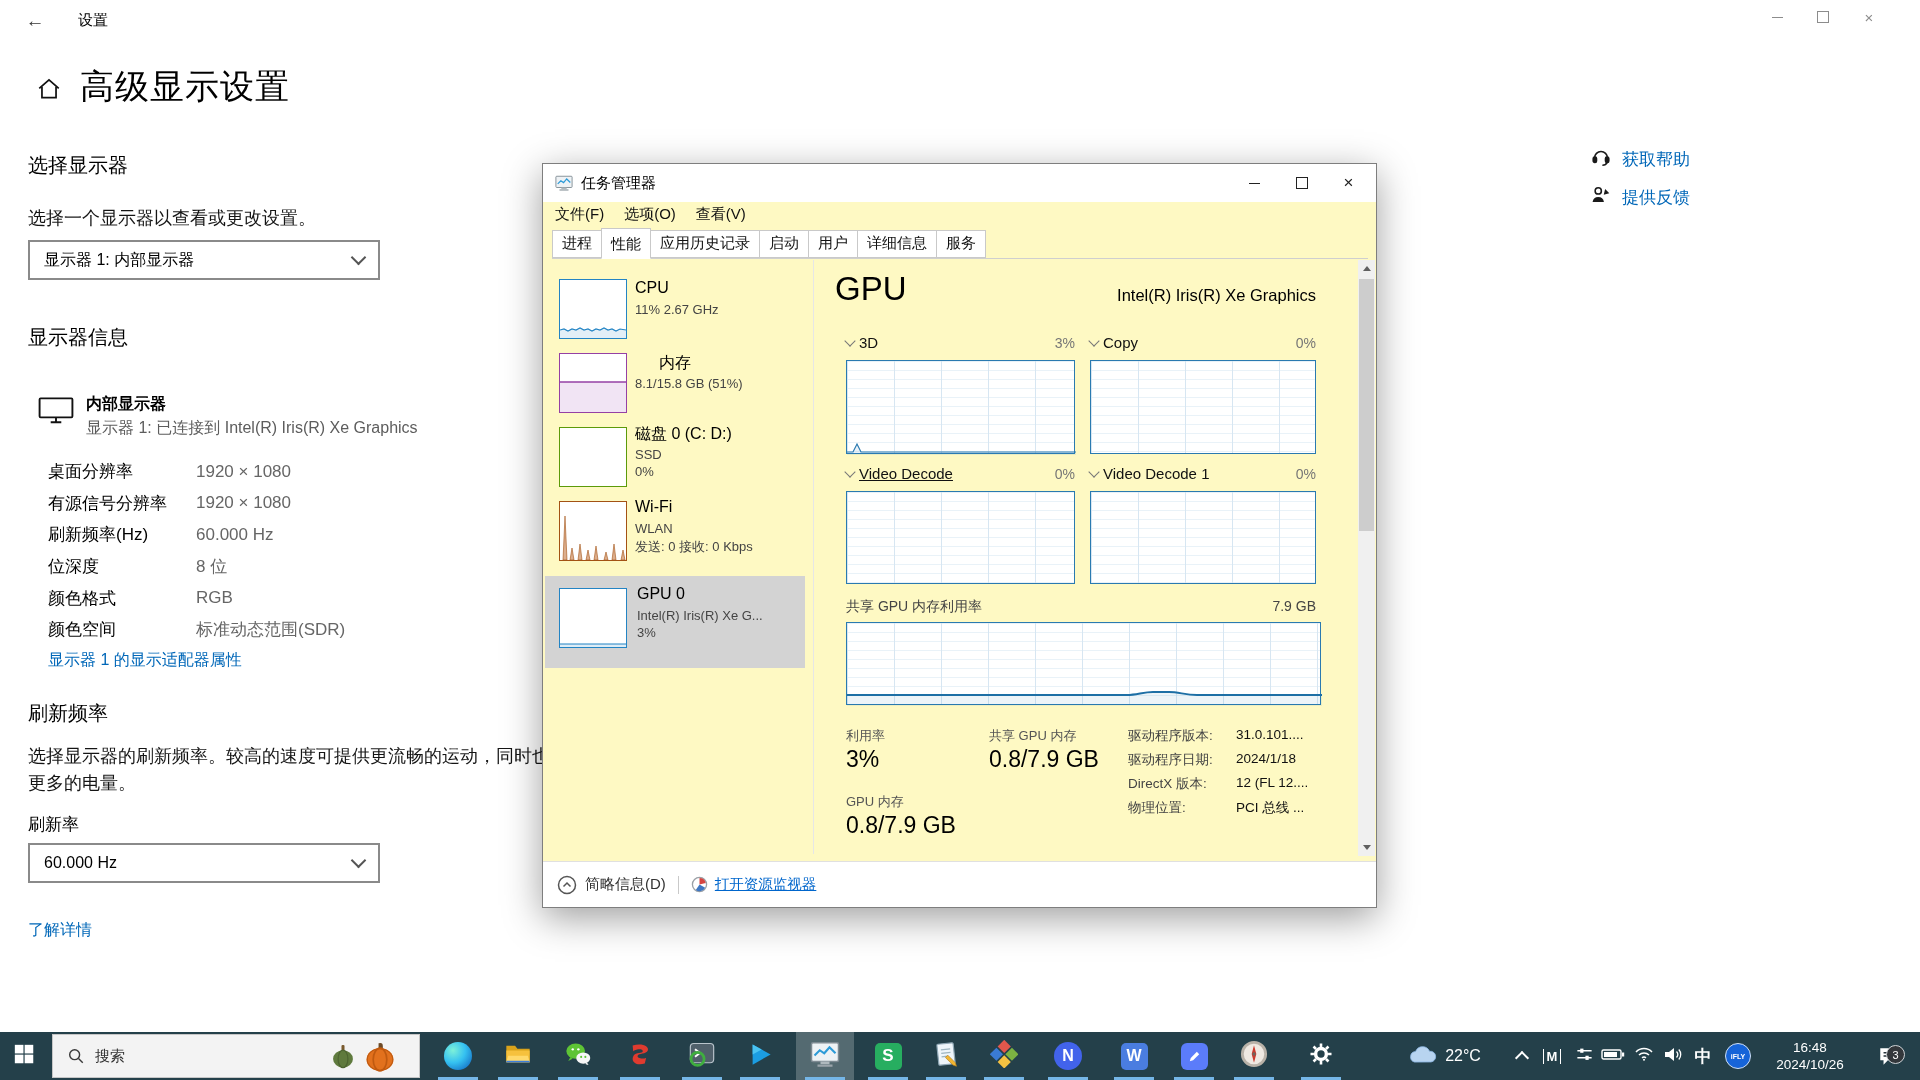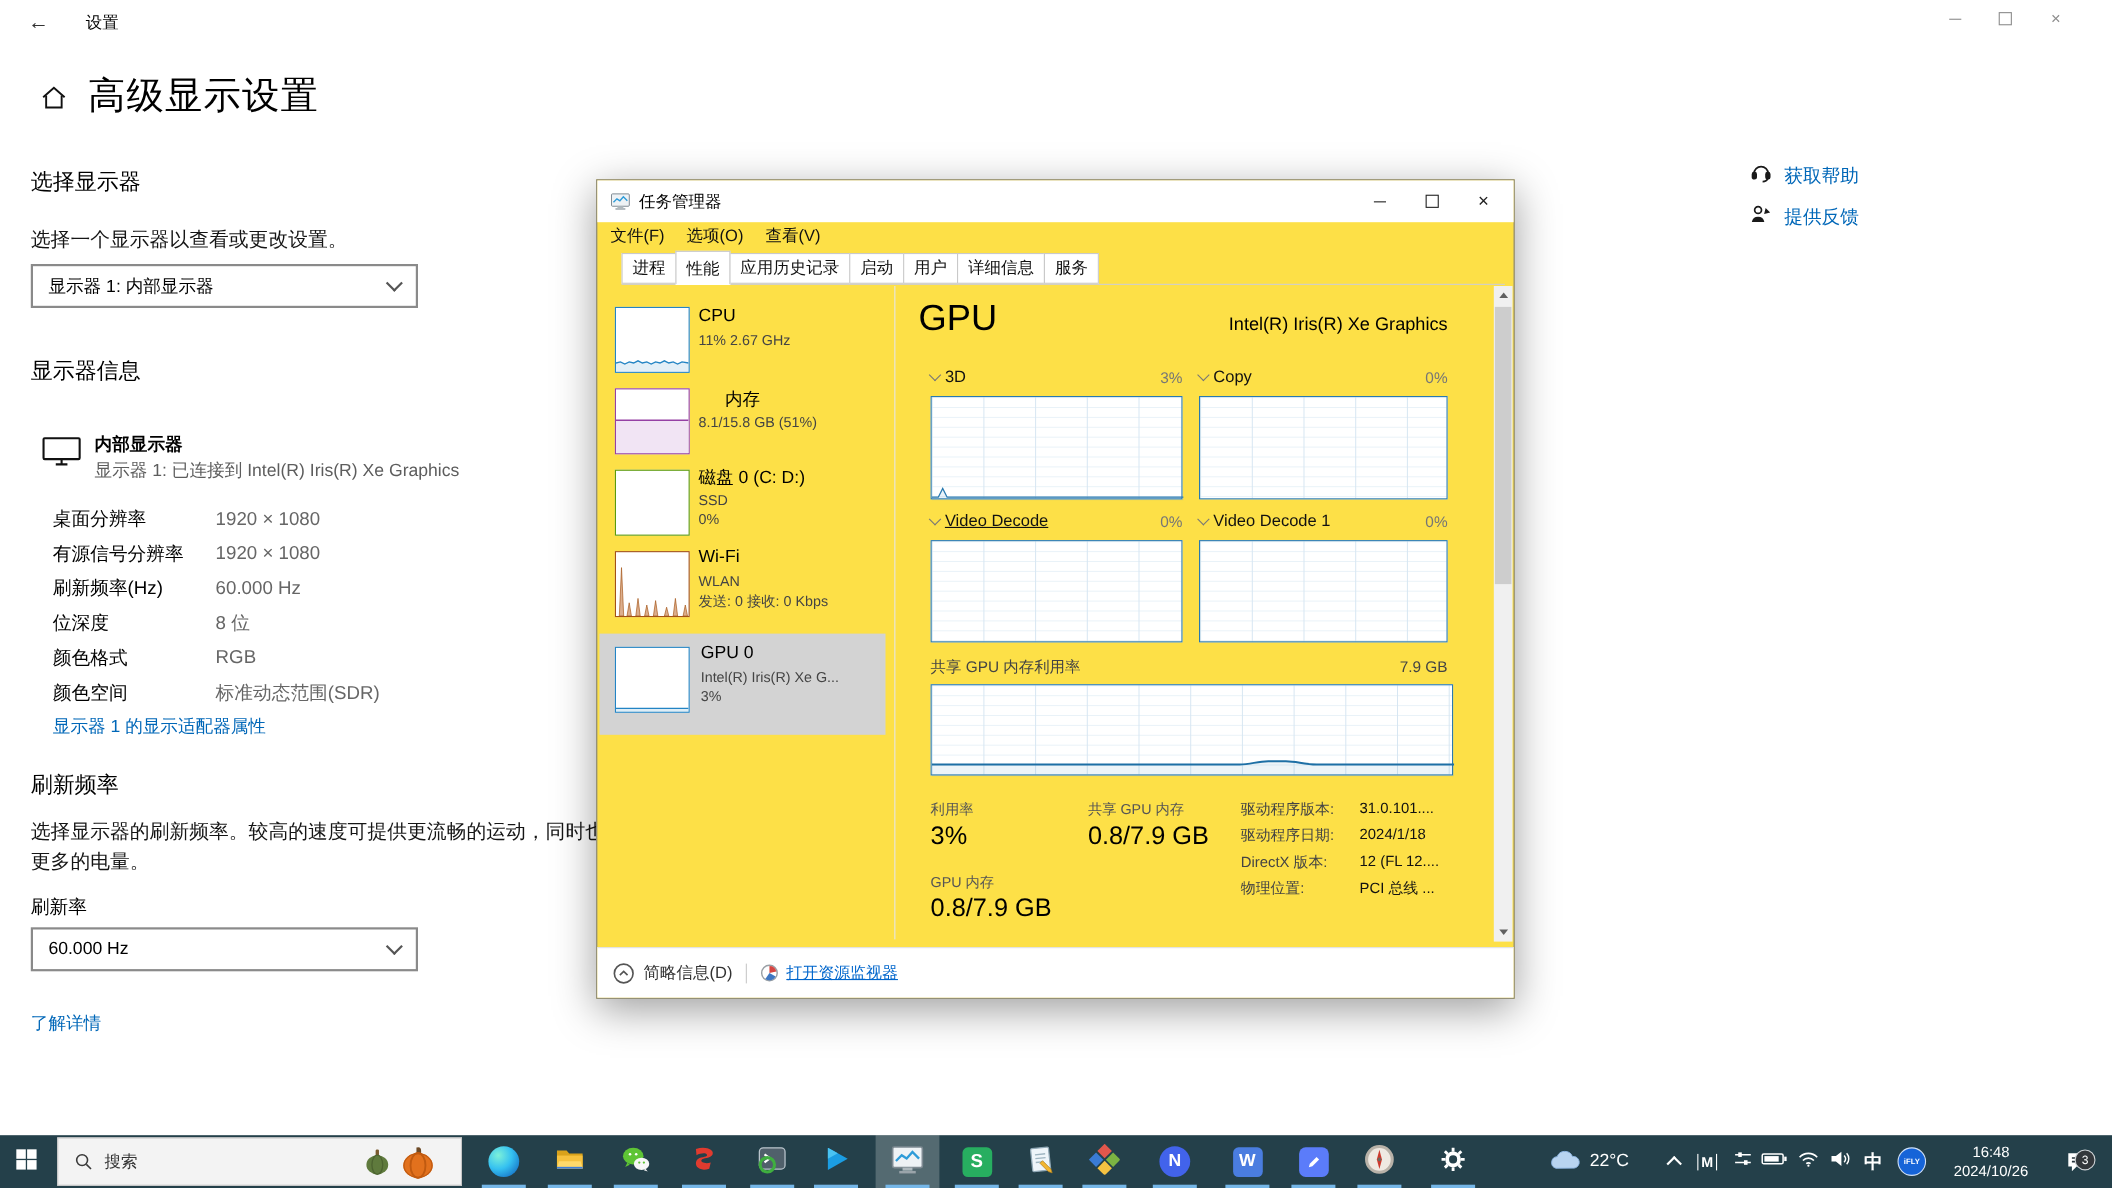--- a/index.html
+++ b/index.html
@@ -15,28 +15,28 @@
   .s-value{font-size:17px;color:#666;}
   .s-link{font-size:16px;color:#0067b8;cursor:pointer;}
   .helplink{font-size:17px;color:#0067b8;cursor:pointer;}
   .dropdown{box-sizing:border-box;border:2px solid #8a8a8a;height:40px;width:352px;background:#fff;
     display:flex;align-items:center;justify-content:space-between;padding:0 14px;font-size:16px;color:#000;cursor:pointer;}
   .chev{width:9px;height:9px;border-right:2px solid #555;border-bottom:2px solid #555;transform:rotate(45deg);margin-top:-5px;}
   .caption-btn{width:46px;height:34px;display:flex;align-items:center;justify-content:center;color:#8c8c8c;font-size:15px;}
   .inforow{display:flex;height:31.6px;align-items:center;}
   .inforow .l{width:148px;}
   
-  .tm{left:542px;top:163px;width:833px;height:743px;background:#fde047;border:1px solid #7e7e7e;
+  .tm{left:542px;top:163px;width:833px;height:743px;background:#fef9c3;border:1px solid #7e7e7e;
     box-shadow:0 10px 36px rgba(0,0,0,.38);}
   .tm-titlebar{position:absolute;left:0;top:0;right:0;height:38px;background:#fff;display:flex;align-items:center;}
   .tm-title{font-size:15px;color:#000;margin-left:8px;}
   .tm-capbtn{width:47px;height:38px;display:flex;align-items:center;justify-content:center;color:#222;font-size:15px;cursor:pointer;}
   .tm-menu{position:absolute;left:2px;top:38px;height:26px;display:flex;font-size:15px;color:#111;}
   .tm-menu>div{padding:3px 10px;cursor:pointer;}
-  .tabstrip{position:absolute;left:22px;top:66px;right:8px;height:28px;border-bottom:1px solid #cfcfcf;display:flex;align-items:flex-end;}
+  .tabstrip{position:absolute;left:9px;top:66px;right:8px;height:28px;border-bottom:1px solid #cfcfcf;display:flex;align-items:flex-end;}
   .tab{font-size:15px;color:#111;border:1px solid #c9c9c9;margin-right:-1px;padding:3px 9px 4px;background:#fff;cursor:pointer;}
   .tab.sel{padding-top:6px;margin-bottom:-1px;border-bottom:1px solid #fff;position:relative;z-index:2;}
   .mini{position:absolute;width:68px;height:60px;background:#fff;box-sizing:border-box;}
   .sb-title{font-size:16px;color:#000;}
   .sb-sub{font-size:13px;color:#444;}
   .tm-chart{position:absolute;box-sizing:border-box;border:1px solid #2a7ab0;background-color:#fff;
     background-image:linear-gradient(to right,#d7e6f2 1px,transparent 1px),linear-gradient(to bottom,#e9f2f8 1px,transparent 1px);
     background-size:47px 100%,100% 9px;}
   .clabel{font-size:15px;color:#111;display:flex;align-items:center;gap:5px;}
   .cval{font-size:14px;color:#767676;}

